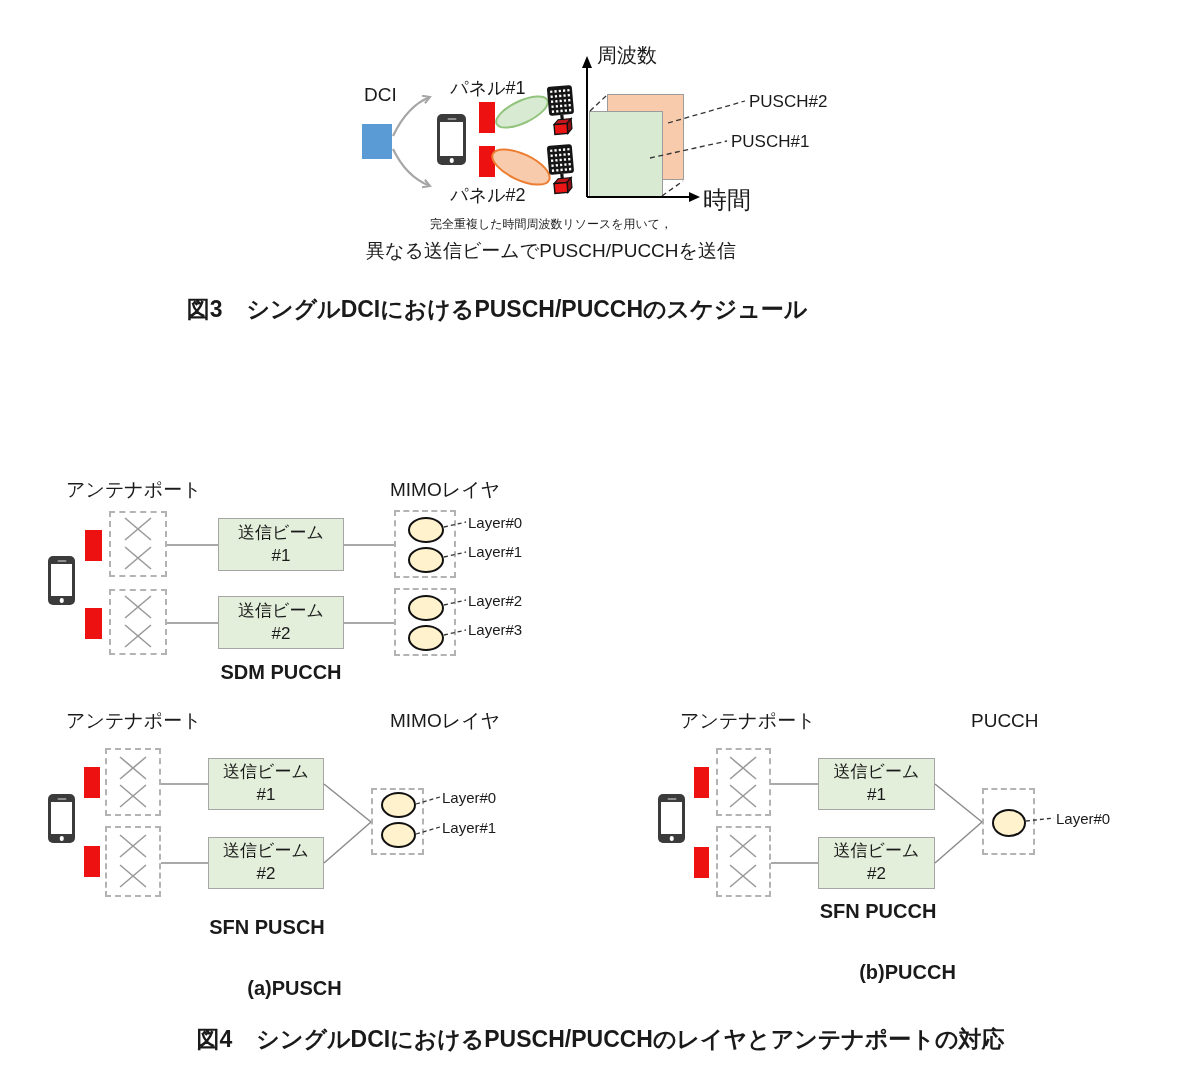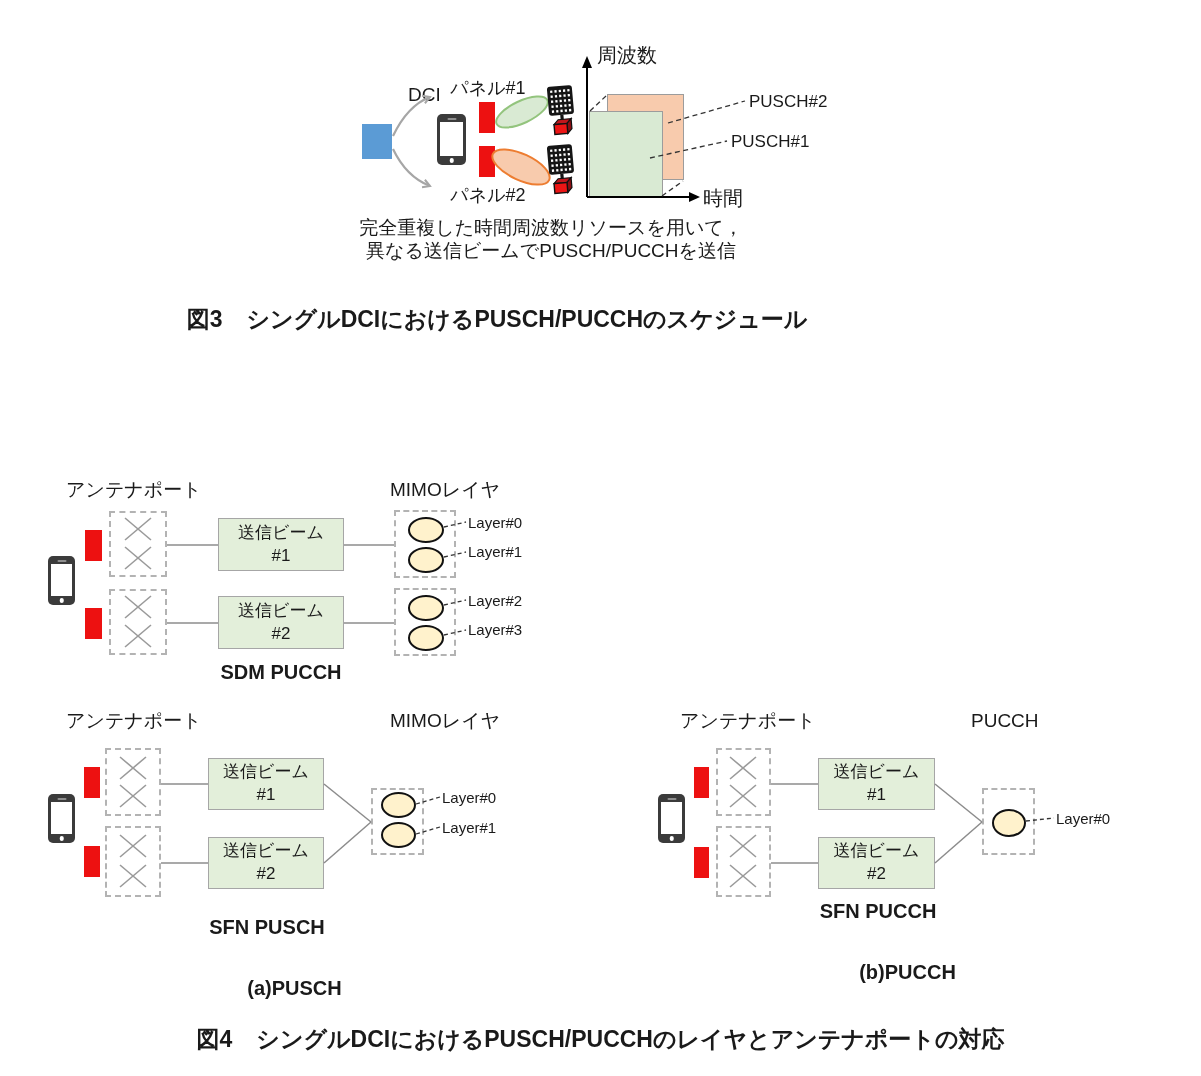--- a/index.html
+++ b/index.html
@@ -207,30 +207,30 @@
       <path d="M444,605 L466,600"></path>
       <path d="M444,635 L466,630"></path>
       <path d="M416,804 L440,797"></path>
       <path d="M416,834 L440,827"></path>
       <path d="M1026,821 L1054,818"></path>
     </g>
   </svg>
 
   <div class="txtlayer">
 
-    <div class="t" style="left:364px;top:84px;font-size:19px;margin-left:44px;">DCI</div>
+    <div class="t" style="left:364px;top:84px;font-size:19px;">DCI</div>
     <div class="t c" style="left:440px;top:78px;width:96px;font-size:18px;">パネル#1</div>
     <div class="t c" style="left:440px;top:185px;width:96px;font-size:18px;">パネル#2</div>
     <div class="t" style="left:597px;top:43px;font-size:20px;">周波数</div>
-    <div class="t" style="left:703px;top:186px;font-size:20px;">時間</div>
+    <div class="t" style="left:703px;top:186px;font-size:24px;">時間</div>
     <div class="t" style="left:749px;top:92px;font-size:17px;">PUSCH#2</div>
     <div class="t" style="left:731px;top:132px;font-size:17px;text-align:right;">PUSCH#1</div>
-    <div class="t c" style="left:311px;top:217px;width:480px;font-size:19px;">完全重複した時間周波数リソースを用いて，</div>
+    <div class="t c" style="left:311px;top:217px;width:480px;font-size:12px;">完全重複した時間周波数リソースを用いて，</div>
     <div class="t c" style="left:311px;top:240px;width:480px;font-size:19px;">異なる送信ビームでPUSCH/PUCCHを送信</div>
-    <div class="t b c" style="left:0;top:306px;width:994px;font-size:23px;">
+    <div class="t b c" style="left:0;top:296px;width:994px;font-size:23px;">
       <span style="margin-right:24px;">図3</span><span>シングルDCIにおけるPUSCH/PUCCHのスケジュール</span>
     </div>
 
     <div class="t" style="left:66px;top:479px;font-size:19px;">アンテナポート</div>
     <div class="t" style="left:390px;top:479px;font-size:19px;">MIMOレイヤ</div>
     <div class="t" style="left:468px;top:514px;font-size:15px;">Layer#0</div>
     <div class="t" style="left:468px;top:543px;font-size:15px;">Layer#1</div>
     <div class="t" style="left:468px;top:592px;font-size:15px;">Layer#2</div>
     <div class="t" style="left:468px;top:621px;font-size:15px;">Layer#3</div>
     <div class="t b c" style="left:214px;top:660px;width:134px;font-size:20px;">SDM PUCCH</div>

